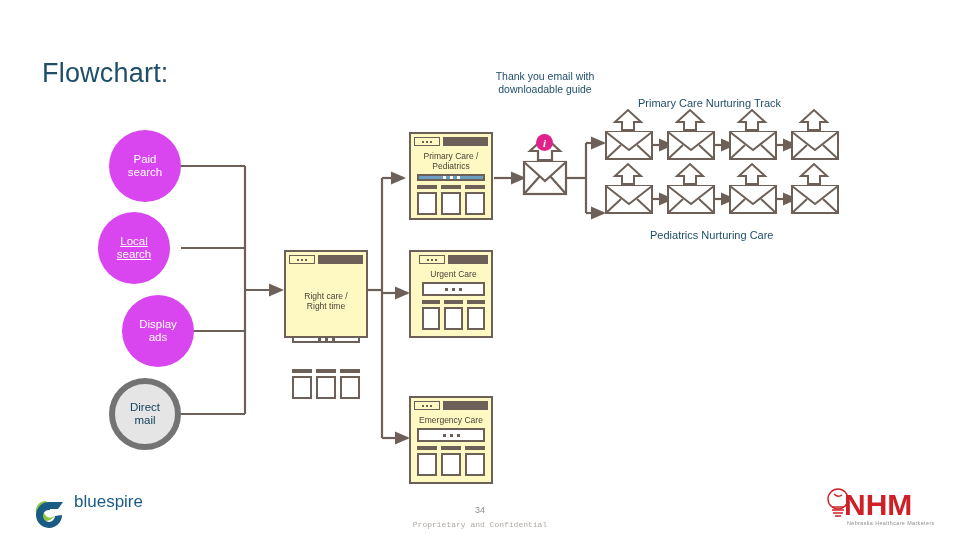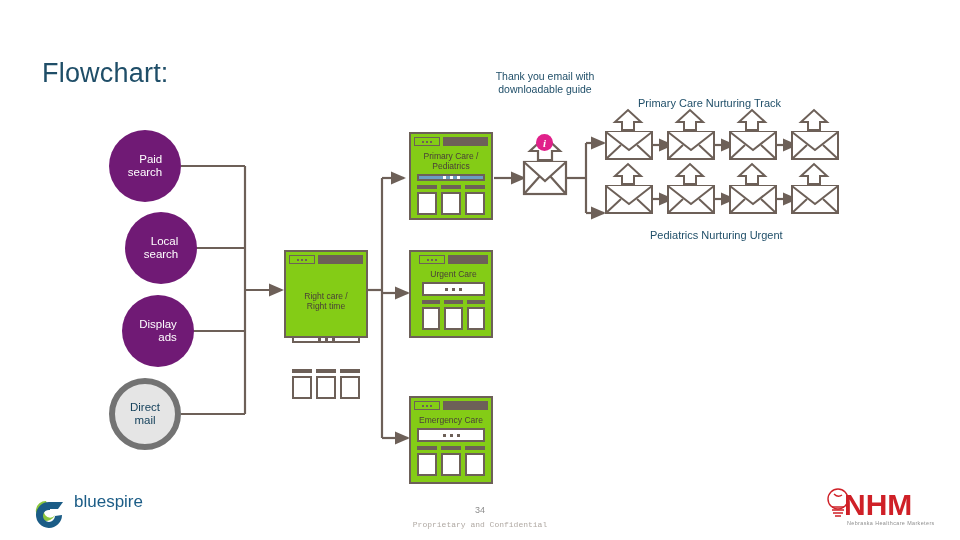--- a/index.html
+++ b/index.html
@@ -18,26 +18,26 @@
     font-family:"Liberation Sans",sans-serif;white-space:nowrap;
   }
 
   
   .src-circle{
     width:72px;height:72px;border-radius:50%;
     display:flex;align-items:center;justify-content:center;
     text-align:center;font-size:11.5px;line-height:13px;
     box-sizing:border-box;
   }
-  .src-filled{background:#701a75;color:#ffffff;text-align:right;}
+  .src-filled{background:#d946ef;color:#ffffff;}
   .src-outline{background:#e5e5e5;color:#16425c;border:6px solid #737373;}
 
   
   .browser{
-    box-sizing:border-box;border:2px solid #6d6058;background:#84cc16;
+    box-sizing:border-box;border:2px solid #6d6058;background:#fef9c3;
     padding:3px;display:flex;flex-direction:column;
   }
   .br-titlebar{display:flex;align-items:center;gap:3px;height:9px;margin-bottom:3px;}
   .br-dots{
     border:1.5px solid #6d6058;height:9px;width:26px;box-sizing:border-box;
     display:flex;align-items:center;justify-content:center;gap:2px;
   }
   .br-dot{width:2px;height:2px;background:#6d6058;}
   .br-urlbar{flex:1;border:1.5px solid #6d6058;height:9px;box-sizing:border-box;background:#6d6058;}
   .br-title{
@@ -185,21 +185,21 @@
 
   <div class="abs" id="page-title">Flowchart:</div>
 
   <div class="abs src-circle src-filled" style="left:109px;top:130px;">
     <div>
       <div>Paid</div>
       <div>search</div>
     </div>
   </div>
 
-  <div class="abs src-circle src-filled" style="left:125px;top:212px;">
+  <div class="abs src-circle src-filled" style="left:98px;top:212px;text-decoration:underline;">
     <div>
       <div>Local</div>
       <div>search</div>
     </div>
   </div>
 
   <div class="abs src-circle src-filled" style="left:122px;top:295px;">
     <div>
       <div>Display</div>
       <div>ads</div>
@@ -344,21 +344,21 @@
           <div class="br-colbar"></div>
           <div class="br-colbox"></div>
         </div>
     </div>
   </div>
 
   <div class="abs email-label" style="left:485px;top:70px;">Thank you email with downloadable guide</div>
   <div class="abs info-badge" style="left:536px;top:134px;">i</div>
 
   <div class="abs track-label" style="left:638px;top:97px;">Primary Care Nurturing Track</div>
-  <div class="abs track-label" style="left:650px;top:229px;">Pediatrics Nurturing Urgent</div>
+  <div class="abs track-label" style="left:650px;top:229px;">Pediatrics Nurturing Care</div>
 
   <div class="abs" id="footer-num">34</div>
   <div class="abs" id="footer-note">Proprietary and Confidential</div>
 
   <div class="abs" id="logo-bluespire">
     <svg viewBox="0 0 140 48" width="140" height="48" xmlns="http://www.w3.org/2000/svg">
       <path d="M20,16 a10,10 0 1,0 9,14 a6,6 0 1,1 -7,-9 z" fill="#8cc63e"></path>
       <path d="M36,30 a13,13 0 1,1 -12,-13 l0,8 a6,6 0 1,0 5,6 z" fill="#1b5c86"></path>
       <path d="M24,17 l13,0 l-5,7 l-8,0 z" fill="#1b5c86"></path>
       <text x="48" y="22" font-family="Liberation Sans, sans-serif" font-size="17" fill="#1b5c86">bluespire</text>

